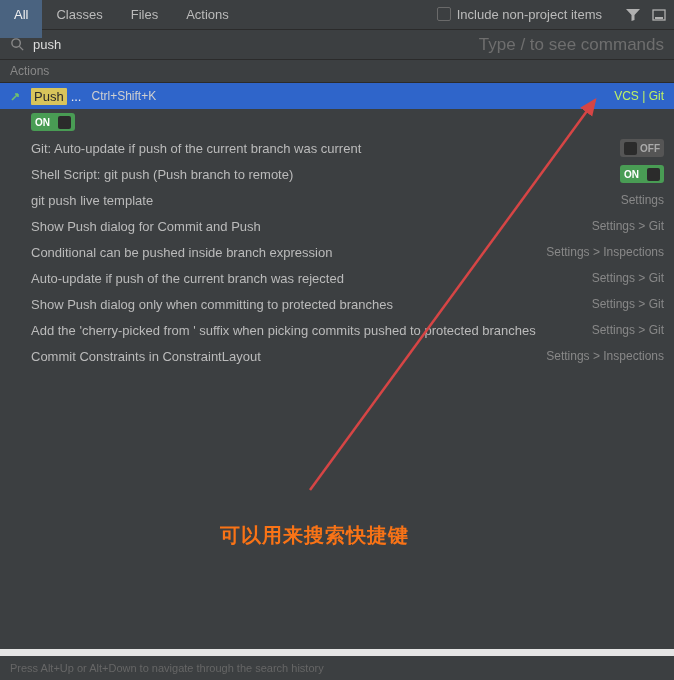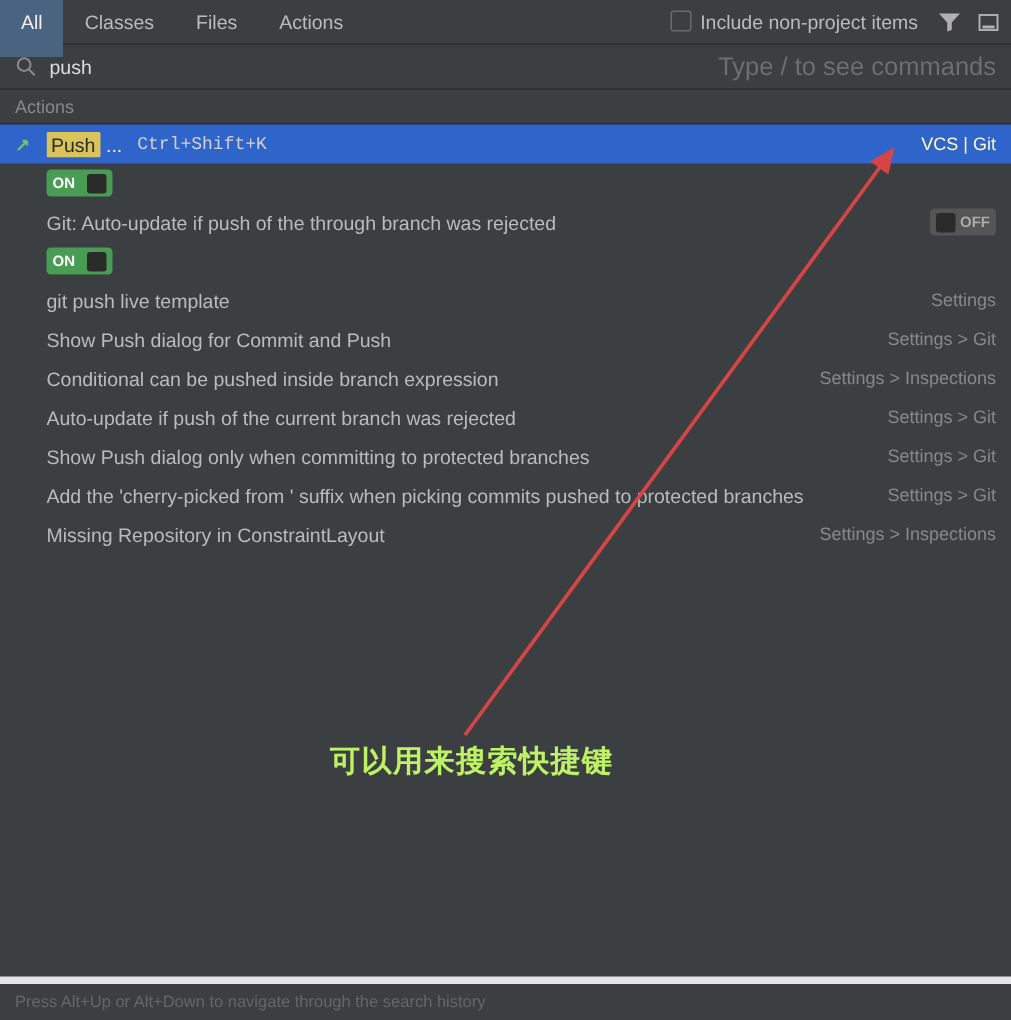--- a/index.html
+++ b/index.html
@@ -2,54 +2,54 @@
 <html><head>
   <meta charset="utf-8">
   <style>
     * { margin: 0; padding: 0; box-sizing: border-box; font-family: -apple-system, BlinkMacSystemFont, "Segoe UI", Arial, sans-serif; }
     body { width: 674px; height: 680px; background: #3c3f41; color: #bbbbbb; font-size: 13px; overflow: hidden; position: relative; }
     
     .tabbar { display: flex; align-items: center; height: 30px; background: #3c3f41; border-bottom: 1px solid #2b2b2b; }
     .tab { padding: 0 14px; height: 46px; display: flex; align-items: center; cursor: pointer; color: #bbbbbb; }
     .tab.active { background: #4a6380; color: #f0f0f0; }
     .tabbar-spacer { flex: 1; }
-    .checkbox-wrap { display: flex; align-items: flex-start; gap: 6px; margin-right: 10px; color: #bbbbbb; }
+    .checkbox-wrap { display: flex; align-items: flex-start; gap: 6px; margin-right: 20px; color: #bbbbbb; }
     .checkbox { width: 14px; height: 14px; border: 1px solid #6a6a6a; border-radius: 2px; background: #3c3f41; }
     .icon-btn { width: 22px; height: 22px; display: flex; align-items: center; justify-content: center; margin-right: 4px; cursor: pointer; }
     .icon-btn svg { width: 16px; height: 16px; fill: #b0b0b0; }
     
     .searchbar { display: flex; align-items: center; height: 30px; padding: 0 10px; border-bottom: 1px solid #2b2b2b; }
     .searchbar svg { width: 15px; height: 15px; fill: #888; margin-right: 8px; }
     .search-input { flex: 1; background: transparent; border: none; outline: none; color: #ddd; font-size: 13px; }
     .search-hint { color: #6e6e6e; font-size: 17px; }
     
     .section-header { padding: 4px 10px; color: #888; font-size: 12px; border-bottom: 1px solid #2b2b2b; }
     
     .result-row { display: flex; align-items: center; height: 26px; padding: 0 10px; }
     .result-row.selected { background: #2f65ca; color: #f0f0f0; }
     .row-icon { width: 16px; height: 16px; margin-right: 5px; flex-shrink: 0; }
     .row-icon svg { width: 14px; height: 14px; }
     .row-label { flex: 1; white-space: nowrap; overflow: hidden; text-overflow: ellipsis; color: #bbbbbb; display: flex; align-items: center; gap: 4px; }
     .result-row.selected .row-label { color: #f0f0f0; }
     .highlight { background: #675c25; color: #f0f0f0; border-radius: 1px; padding: 1px 3px; }
     .result-row.selected .highlight { background: #d8c45b; color: #2b2b2b; }
     .shortcut { color: #888; margin-left: 6px; font-size: 12px; }
-    .result-row.selected .shortcut { color: #d0d0d0; font-family: Liberation Mono, monospace; }
+    .result-row.selected .shortcut { color: #d0d0d0; }
     .row-tail { color: #888; font-size: 12px; display: flex; align-items: center; gap: 6px; }
-    .result-row.selected .row-tail { color: #fef9c3; }
+    .result-row.selected .row-tail { color: #bef264; }
     .toggle { width: 44px; height: 18px; border-radius: 3px; display: flex; align-items: center; justify-content: flex-start; font-size: 10px; font-weight: bold; padding: 1px 4px; }
     .toggle.on { background: #499c54; color: #fff; justify-content: flex-start; }
     .toggle.off { background: #555; color: #aaa; justify-content: flex-end; }
     .toggle.on::after { content: ""; width: 13px; height: 13px; background: #2b2b2b; border-radius: 2px; margin-left: auto; }
     .toggle.off::before { content: ""; width: 13px; height: 13px; background: #2b2b2b; border-radius: 2px; margin-right: auto; }
     
-    .annotation { position: absolute; left: 220px; top: 494px; color: #bef264; font-size: 20px; font-weight: bold; letter-spacing: 1px; }
+    .annotation { position: absolute; left: 220px; top: 522px; color: #f97316; font-size: 20px; font-weight: bold; letter-spacing: 1px; }
     .arrow-overlay { position: absolute; left: 0; top: 0; width: 674px; height: 680px; pointer-events: none; }
     
-    .footer { position: absolute; bottom: 0; left: 0; right: 0; height: 24px; display: flex; align-items: center; padding: 12px 10px; color: #666; font-size: 11px; border-top: 5px solid #e5e5e5; }
+    .footer { position: absolute; bottom: 0; left: 0; right: 0; height: 24px; display: flex; align-items: center; padding: 12px 10px; color: #666; font-size: 11px; border-top: 7px solid #e5e5e5; }
   </style>
 </head>
 <body>
 
 <div class="tabbar">
 
   <div class="tab active">All</div>
     <div class="tab">Classes</div>
     <div class="tab">Files</div>
     <div class="tab">Actions</div>
@@ -98,28 +98,31 @@
     </div>
     <div class="result-row">
       <span class="row-icon"></span>
       <span class="row-tail">
         <span class="toggle on">ON</span>
       </span>
     </div>
     <div class="result-row">
       <span class="row-icon"></span>
       <span class="row-label">
-        <span>Git: Auto-update if push of the through branch was rejected</span>
+        <span>Git: Auto-update if push of the current branch was current</span>
       </span>
       <span class="row-tail">
         <span class="toggle off">OFF</span>
       </span>
     </div>
     <div class="result-row">
       <span class="row-icon"></span>
+      <span class="row-label">
+        <span>Shell Script: git push (Push branch to remote)</span>
+      </span>
       <span class="row-tail">
         <span class="toggle on">ON</span>
       </span>
     </div>
     <div class="result-row">
       <span class="row-icon"></span>
       <span class="row-label">
         <span>git push live template</span>
       </span>
       <span class="row-tail">
@@ -167,21 +170,21 @@
       <span class="row-label">
         <span>Add the 'cherry-picked from ' suffix when picking commits pushed to protected branches</span>
       </span>
       <span class="row-tail">
         <span>Settings &gt; Git</span>
       </span>
     </div>
     <div class="result-row">
       <span class="row-icon"></span>
       <span class="row-label">
-        <span>Missing Repository in ConstraintLayout</span>
+        <span>Commit Constraints in ConstraintLayout</span>
       </span>
       <span class="row-tail">
         <span>Settings &gt; Inspections</span>
       </span>
     </div>
   </div>
 
 <div class="annotation">可以用来搜索快捷键</div>
 
 <svg class="arrow-overlay">

